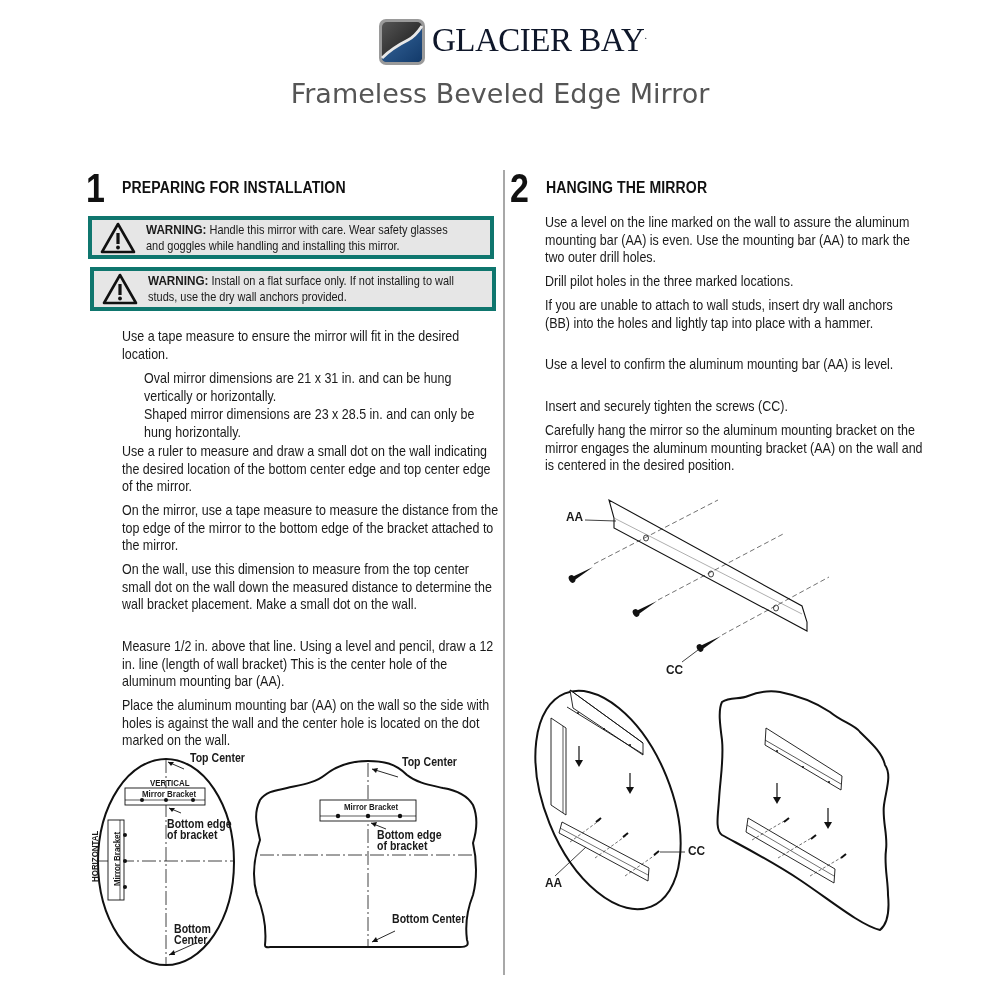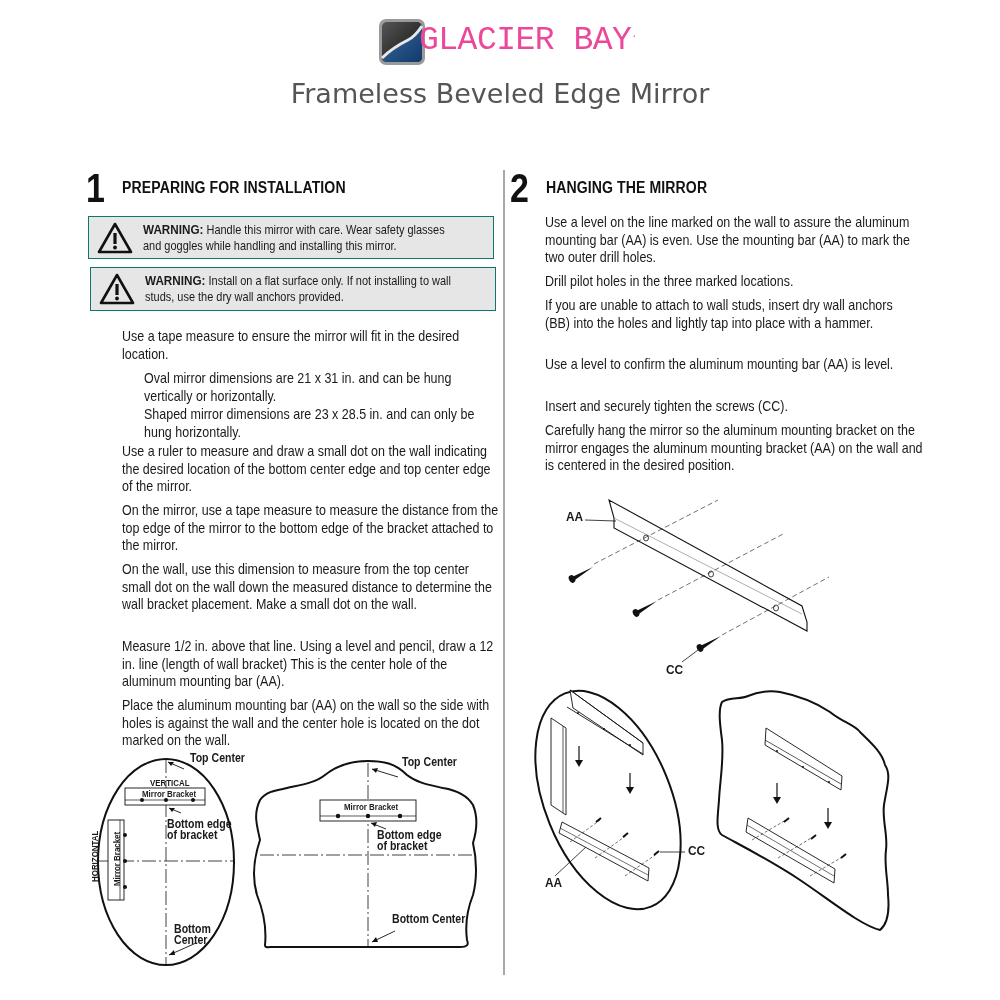--- a/index.html
+++ b/index.html
@@ -1,27 +1,27 @@
 <!DOCTYPE html>
 <html><head>
 <meta charset="utf-8">
 <style>
   * { box-sizing: border-box; margin: 0; padding: 0; }
   html, body { width: 1000px; height: 1000px; background: #ffffff; overflow: hidden; }
   body { position: relative; font-family: "Liberation Sans", sans-serif; color: #1a1a1a; }
 
   .logo { position: absolute; left: 378px; top: 18px; width: 48px; height: 48px; }
-  .brand { position: absolute; left: 419px; top: 22px; font-family: Liberation Mono, monospace; font-size: 33px; color: #ec4899; letter-spacing: -0.5px; font-weight: normal; }
+  .brand { position: absolute; left: 432px; top: 22px; font-family: Liberation Serif, serif; font-size: 33px; color: #0f172a; letter-spacing: -0.5px; font-weight: normal; }
   .brand sup { font-size: 10px; }
   .doc-title { position: absolute; left: 0; width: 1000px; top: 78px; text-align: center; font-family: "DejaVu Sans", sans-serif; font-size: 27px; color: #555; }
 
   .sec-num { position: absolute; font-family: "Liberation Sans", sans-serif; font-weight: bold; font-size: 40px; color: #111; transform: scaleX(0.85); transform-origin: left; }
   .sec-title { position: absolute; font-weight: bold; font-size: 16px; color: #111; transform: scaleX(0.88); transform-origin: left; letter-spacing: 0.1px; }
 
-  .warning { position: absolute; background: #e6e6e6; border: 1px solid #0f766e; display: flex; align-items: center; }
+  .warning { position: absolute; background: #e6e6e6; border: 4px solid #0f766e; display: flex; align-items: center; }
   .warning .tri { width: 36px; height: 32px; margin-left: 8px; flex: none; }
   .warning .wtext { margin-left: 10px; font-size: 12.2px; line-height: 16px; transform: scaleX(0.9); transform-origin: left; width: 420px; }
   .warning b { font-size: 13px; }
 
   .para { position: absolute; font-size: 14.2px; line-height: 17.5px; transform: scaleX(0.88); transform-origin: left; }
 
   .divider { position: absolute; left: 503px; top: 170px; width: 2px; height: 805px; background: #a8a8a8; }
 
   .diagram { position: absolute; }
   .lbl { position: absolute; font-weight: bold; font-size: 12px; transform: scaleX(0.88); transform-origin: left; white-space: nowrap; }

